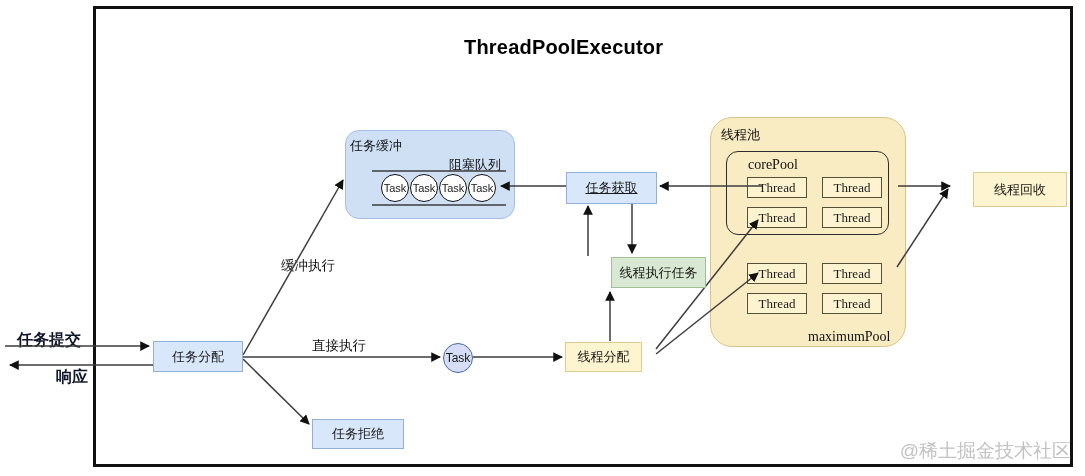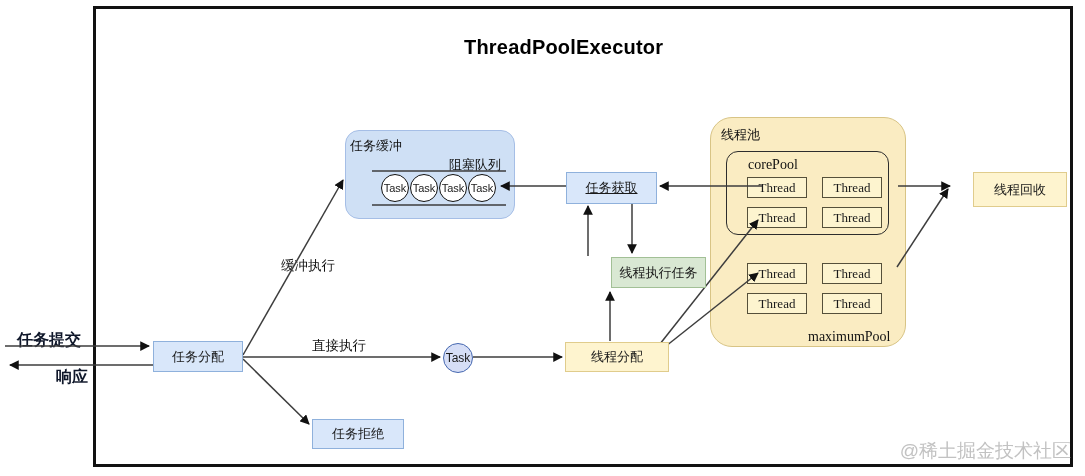--- a/index.html
+++ b/index.html
@@ -133,20 +133,20 @@
       <line x1="656" y1="354" x2="758" y2="273" marker-end="url(#arw)"></line>
 
       <line x1="897" y1="267" x2="948" y2="189" marker-end="url(#arw)"></line>
     </g>
   </svg>
 
   <div class="node blue-node" style="left:153px;top:341px;width:90px;height:31px;">任务分配</div>
   <div class="node blue-node" style="left:312px;top:419px;width:92px;height:30px;">任务拒绝</div>
   <div class="node blue-node" style="left:566px;top:172px;width:91px;height:32px;text-decoration:underline;">任务获取</div>
   <div class="node green-node" style="left:563px;top:257px;width:95px;height:31px;margin-left:48px;">线程执行任务</div>
-  <div class="node yellow-node" style="left:565px;top:342px;width:104px;height:30px;">线程分配</div>
+  <div class="node yellow-node" style="left:565px;top:342px;width:77px;height:30px;">线程分配</div>
   <div class="node yellow-node" style="left:953px;top:172px;width:94px;height:35px;margin-left:20px;">线程回收</div>
 
   <div class="task-circle">Task</div>
 
   <div class="watermark">@稀土掘金技术社区</div>
 
 </div>
 
 </body></html>

